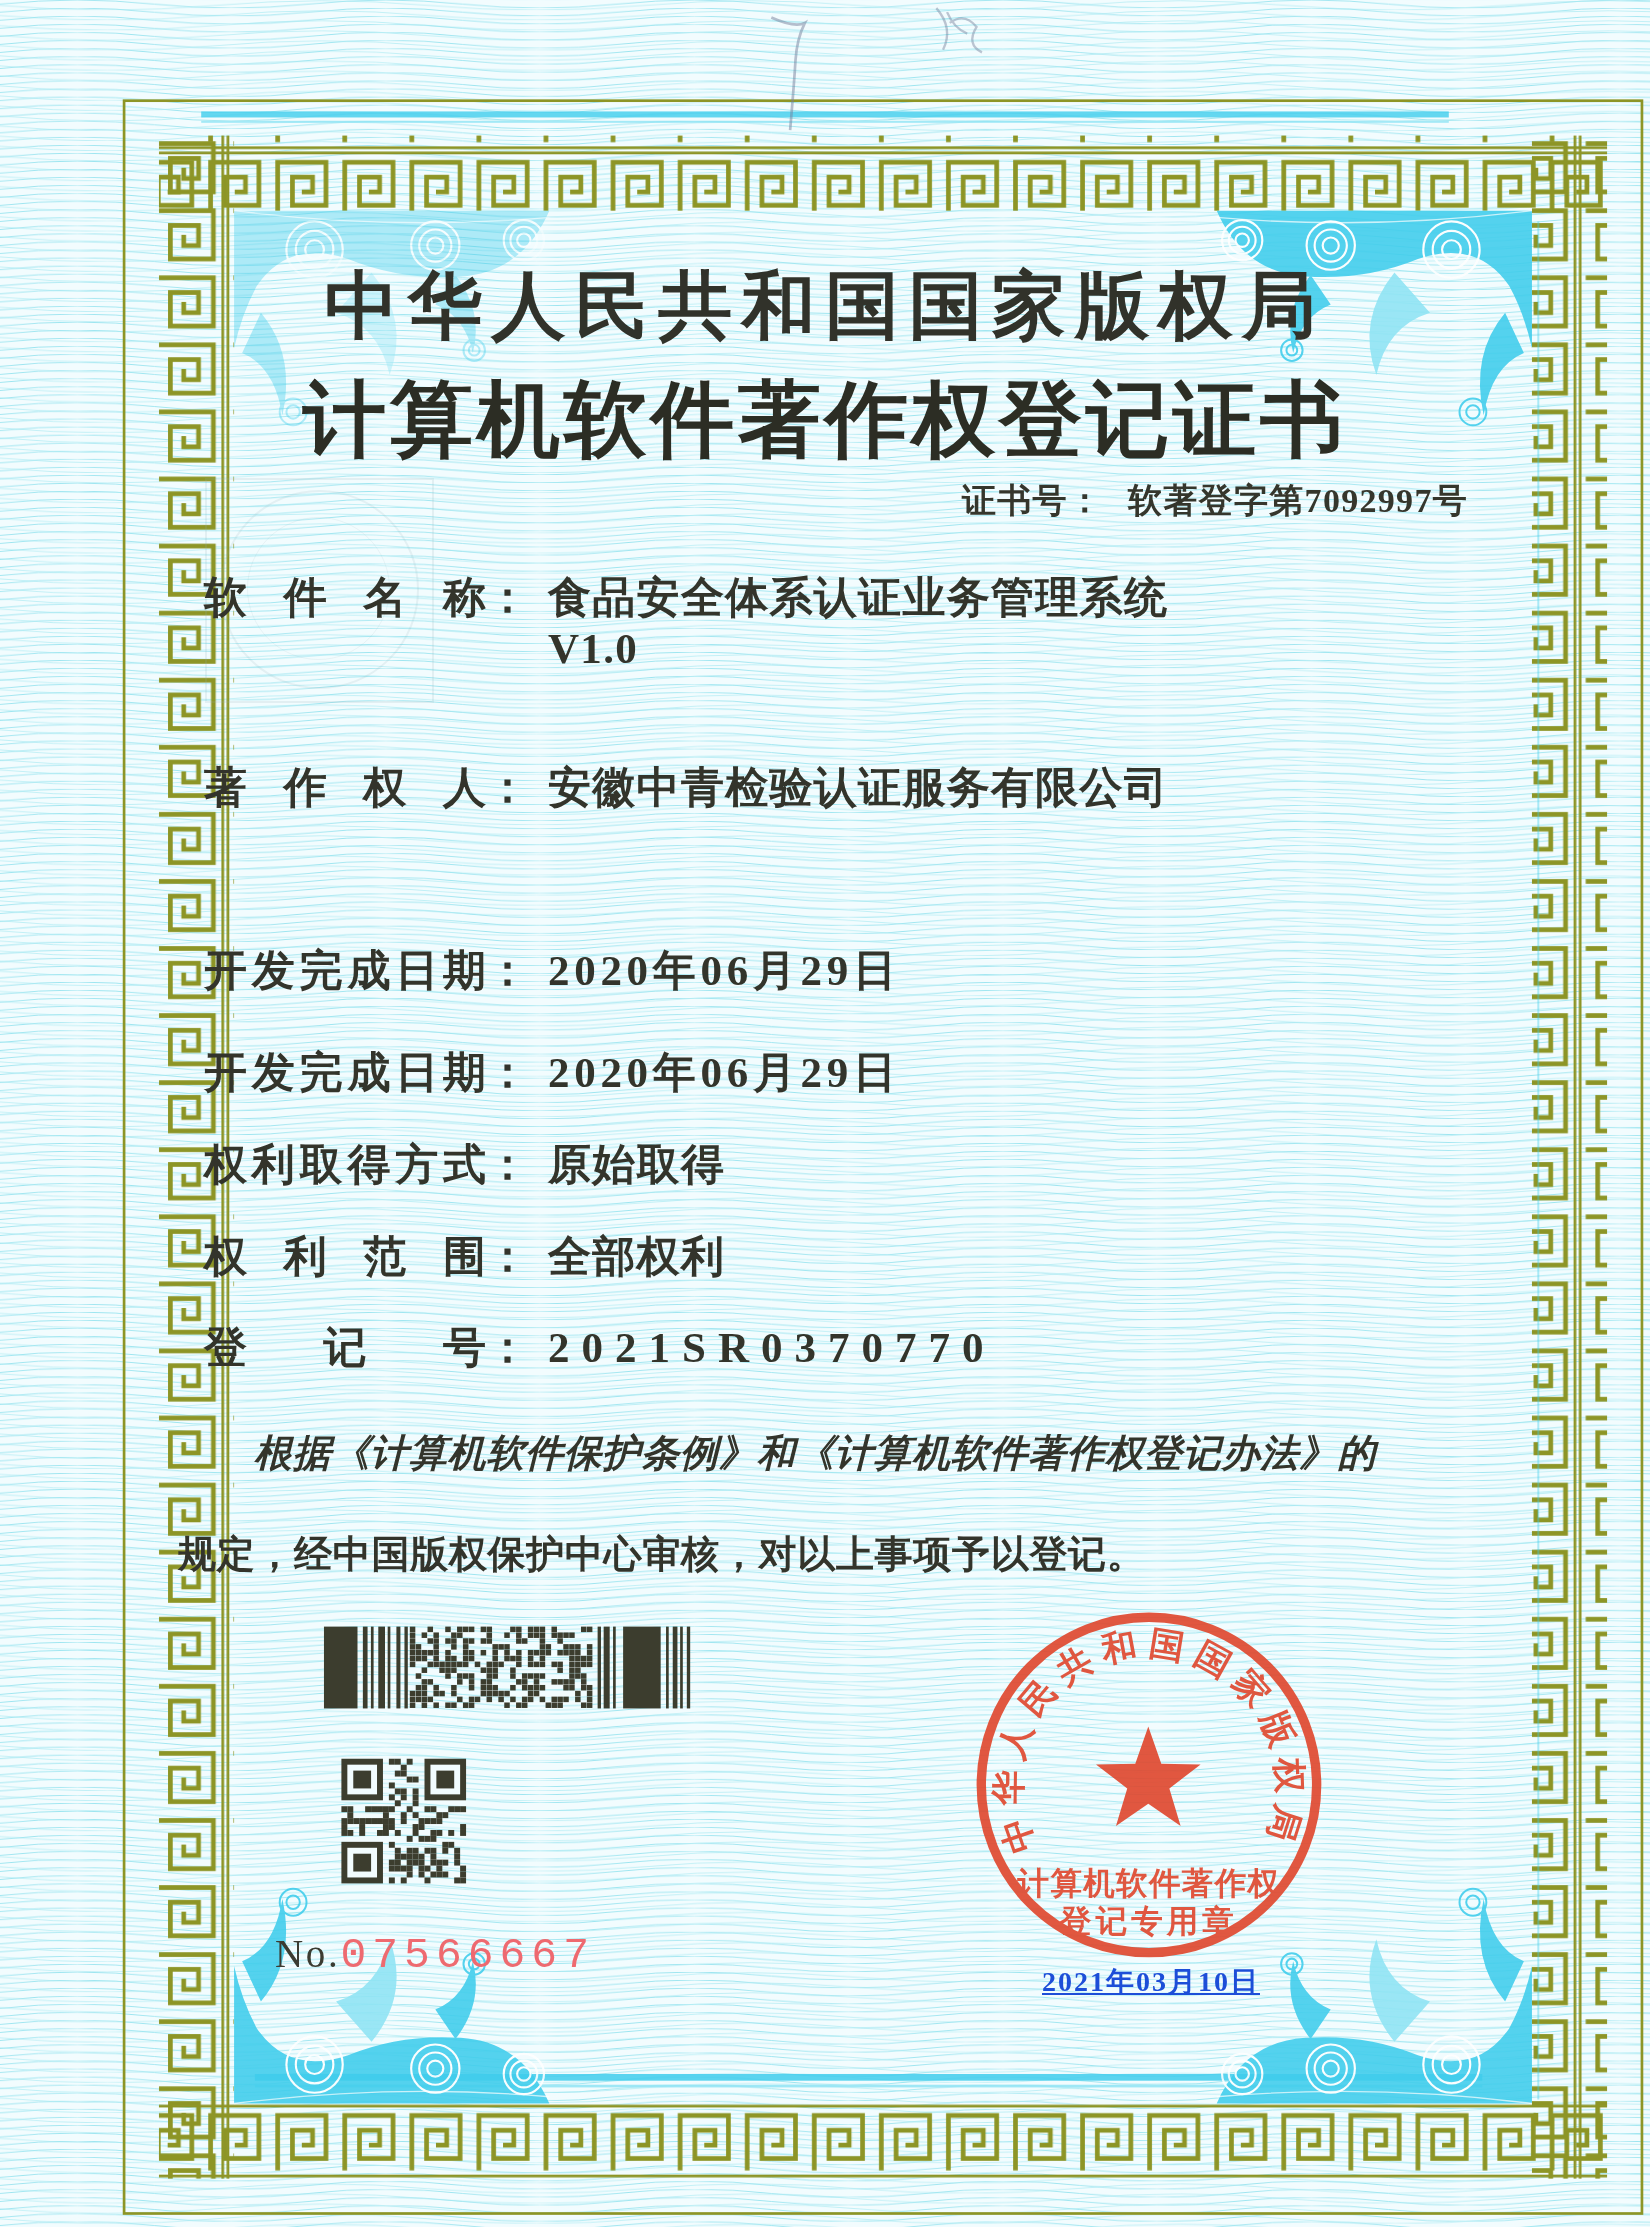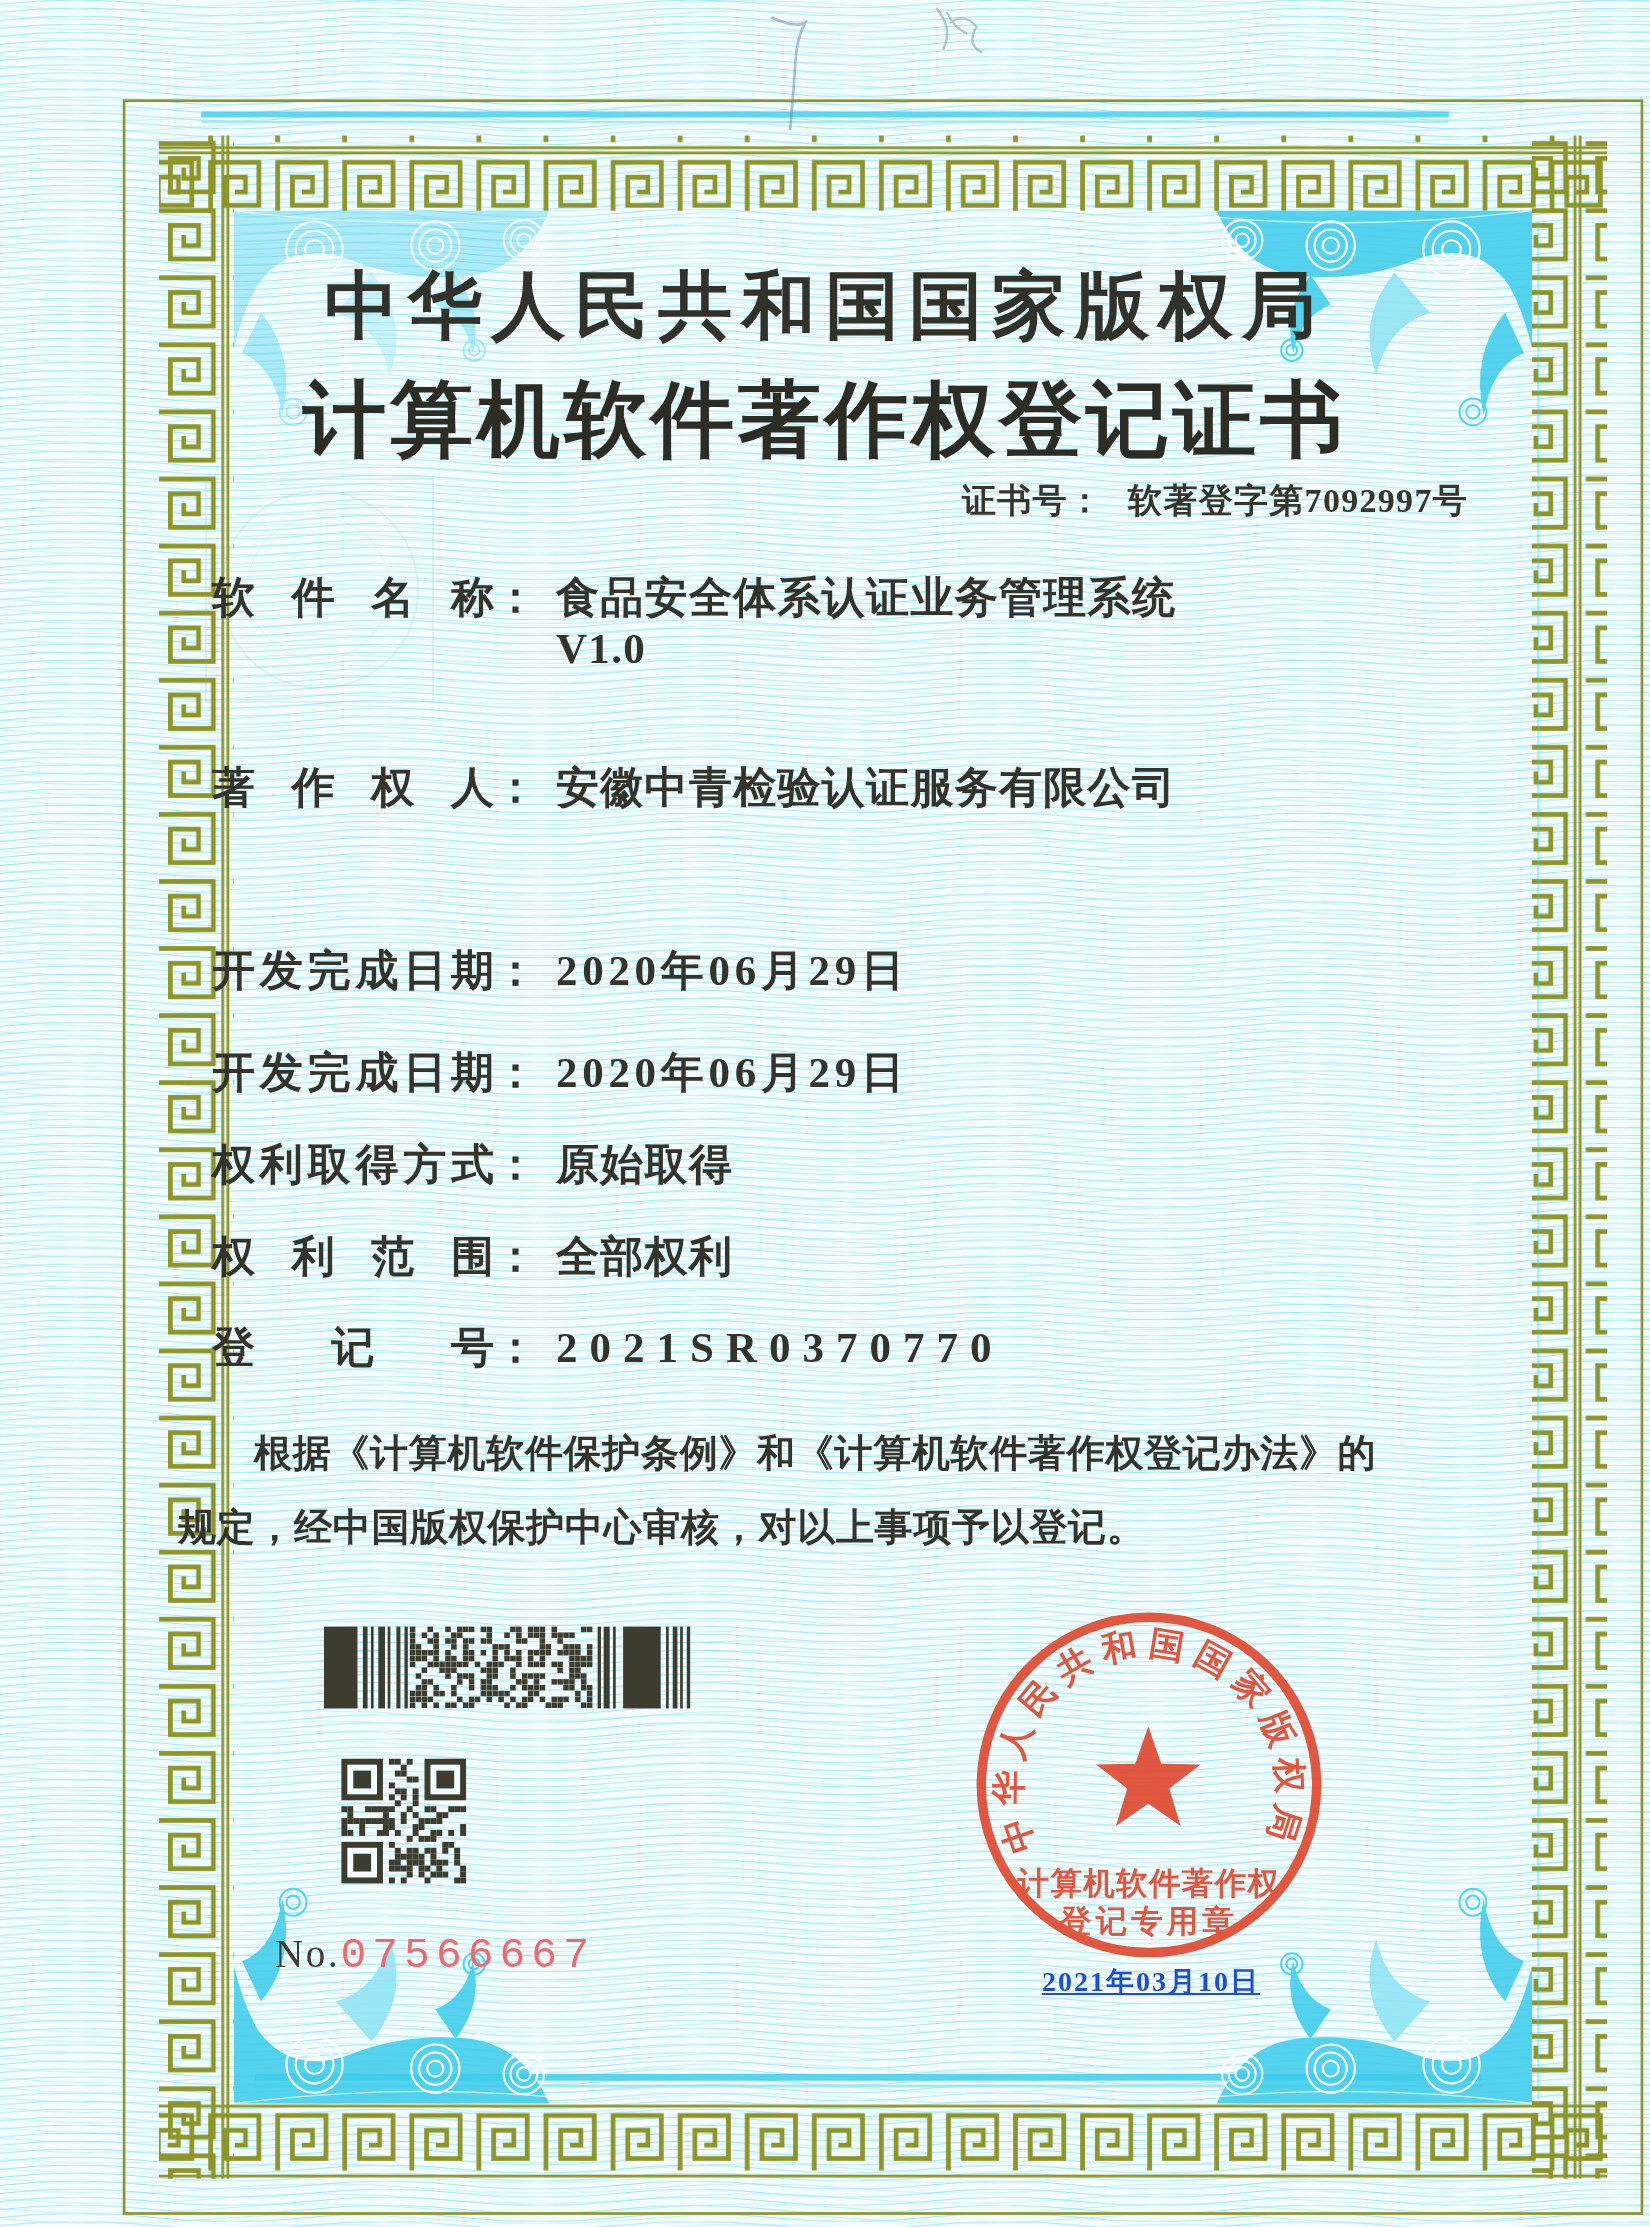--- a/index.html
+++ b/index.html
@@ -19,32 +19,32 @@
   }
   .title2{
     position:absolute;left:0;width:1650px;top:380px;text-align:center;
     font-size:83px;font-weight:900;letter-spacing:4px;color:#2c2d24;line-height:93px;font-family:Liberation Mono, monospace;
   }
   .certno{
     position:absolute;right:182px;top:478px;font-size:34px;font-weight:700;
     letter-spacing:1.3px;color:#35362c;
   }
   .certno .val{margin-left:25px;}
-  .frow{position:absolute;left:212px;font-size:43px;font-weight:700;line-height:51px;color:#33342b;display:flex;align-items:flex-start;}
+  .frow{position:absolute;left:204px;font-size:43px;font-weight:700;line-height:51px;color:#33342b;display:flex;align-items:flex-start;}
   .flab{display:inline-block;width:282px;text-align:justify;text-align-last:justify;}
   .fcolon{display:inline-block;}
   .fval{margin-left:19px;letter-spacing:1.3px;white-space:nowrap;}
   .fval .l2{display:block;}
   .num{letter-spacing:4.7px;}
   .regnum{letter-spacing:12px;}
   .statement{
     position:absolute;left:178px;top:1428px;width:1315px;
     font-size:38px;font-weight:700;line-height:51px;color:#33342b;letter-spacing:0.7px;
   }
-  .statement .ln1{padding-left:76px;margin-bottom:23px;}
+  .statement .ln1{padding-left:76px;margin-bottom:50px;font-style:italic;}
   .serial{position:absolute;left:275px;top:1931px;font-size:39px;color:#3b3c32;}
   .serial .pfx{font-weight:400;letter-spacing:2.7px;}
   .serial .snum{
     font-family:"Liberation Mono","DejaVu Sans Mono",monospace;
     font-size:43px;color:#ee6a70;letter-spacing:6px;font-weight:400;
   }
   .issuedate{
     position:absolute;left:943px;top:1963px;width:416px;text-align:center;
     font-size:28px;font-weight:700;color:#1d4ed8;letter-spacing:2px;text-decoration:underline;
   }

